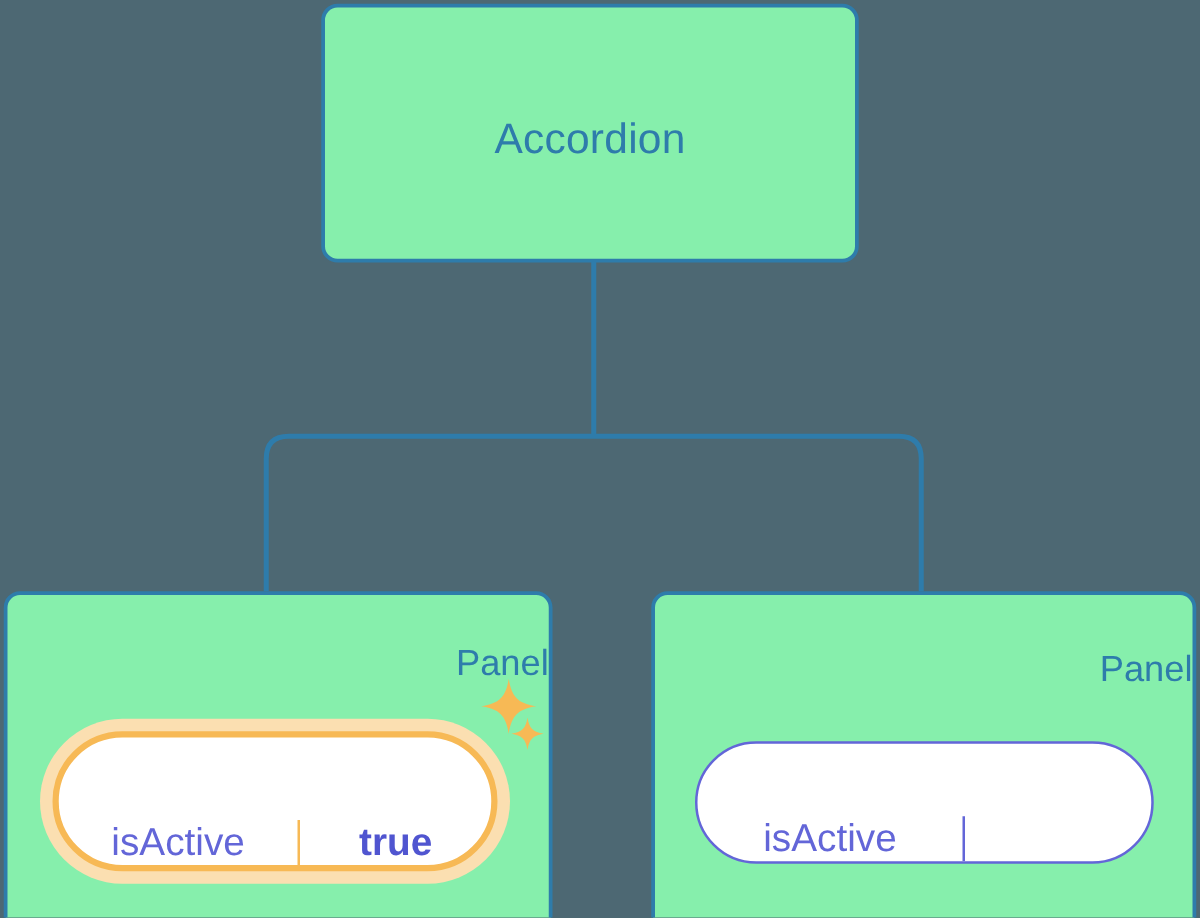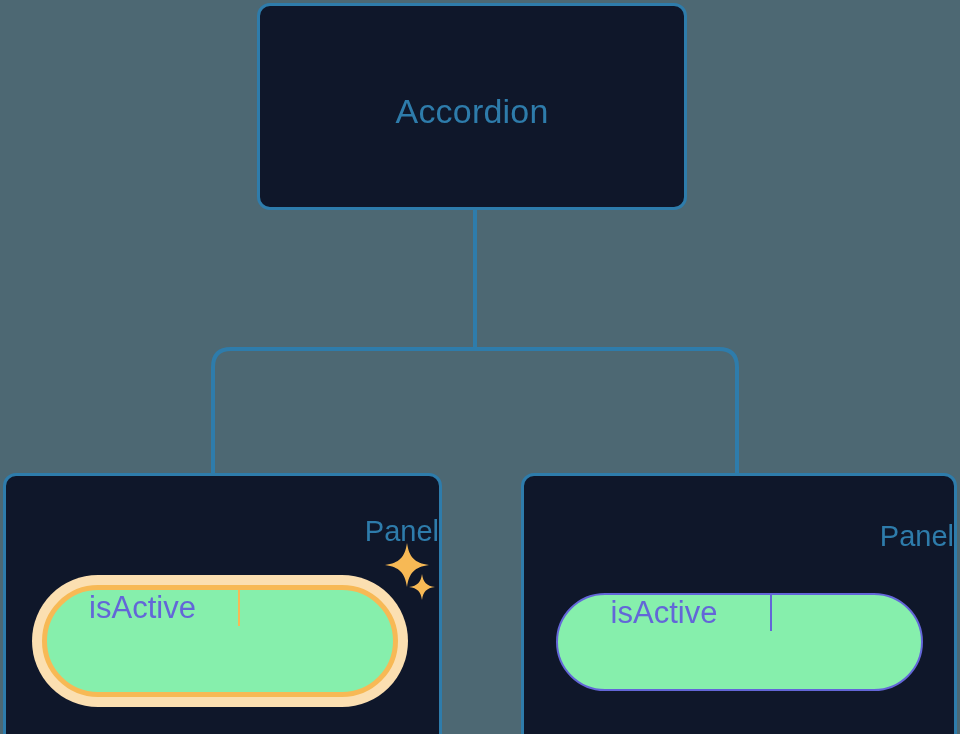--- a/index.html
+++ b/index.html
@@ -29,21 +29,21 @@
     left: 0;
     top: 0;
     width: 960px;
     height: 734px;
     pointer-events: none;
   }
 
   
   .node-card {
     position: absolute;
-    background: #0f172a;
+    background: #86efac;
     border: 3px solid #2e7cab;
     border-radius: 13px;
     box-sizing: border-box;
   }
 
   .root-card {
     left: 257px;
     top: 3px;
     width: 430px;
     height: 207px;
@@ -88,24 +88,24 @@
   
   .pill-wrap {
     position: absolute;
     display: flex;
     align-items: stretch;
     box-sizing: border-box;
   }
 
   .pill {
     display: flex;
-    align-items: flex-start;
+    align-items: flex-end;
     box-sizing: border-box;
     border-radius: 999px;
-    background: #86efac;
+    background: #ffffff;
     overflow: hidden;
   }
 
   .pill-key,
   .pill-val {
     display: flex;
     align-items: center;
     justify-content: center;
     box-sizing: border-box;
     white-space: nowrap;
@@ -193,20 +193,21 @@
     <div class="root-title">Accordion</div>
   </div>
 
   <div class="node-card panel-card left">
     <div class="panel-title">Panel</div>
   </div>
 
   <div class="pill-wrap highlight">
     <div class="pill">
       <div class="pill-key">isActive</div>
+      <div class="pill-val">true</div>
     </div>
   </div>
 
   <svg class="sparkle big" viewBox="0 0 100 100" fill="none">
     <path d="M50 0 C55 33 67 45 100 50 C67 55 55 67 50 100 C45 67 33 55 0 50 C33 45 45 33 50 0 Z" fill="#f7b955"></path>
   </svg>
 
   <svg class="sparkle small" viewBox="0 0 100 100" fill="none">
     <path d="M50 0 C55 33 67 45 100 50 C67 55 55 67 50 100 C45 67 33 55 0 50 C33 45 45 33 50 0 Z" fill="#f7b955"></path>
   </svg>

